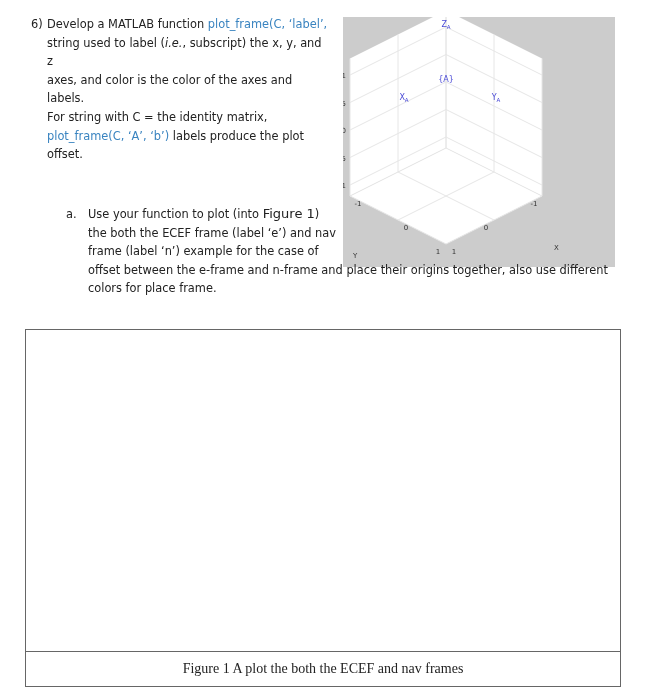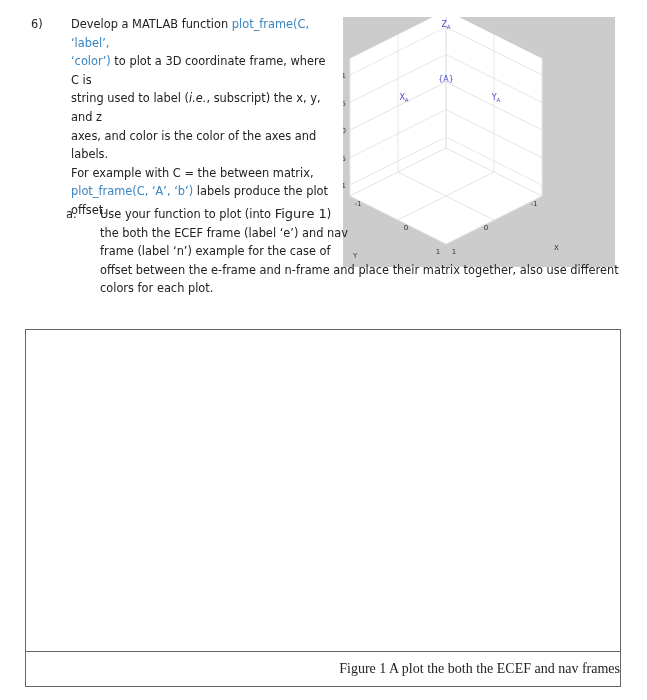--- a/index.html
+++ b/index.html
@@ -1,44 +1,43 @@
 <!DOCTYPE html>
 <html><head>
 <meta charset="utf-8">
 <style>
   html, body { margin:0; padding:0; background:#ffffff; }
   body { width:647px; height:700px; position:relative; overflow:hidden;
          font-family:"DejaVu Sans", sans-serif; color:#222; }
   .q-text { position:absolute; left:31px; top:15px; width:300px; font-size:11.4px; line-height:18.6px; }
   .q-num { position:absolute; left:0; top:0; }
-  .q-body { margin-left:40px; }
+  .q-body { margin-left:16px; }
   .code { color:#3a84c0; }
   .it { font-style:italic; }
   .part-a { position:absolute; left:66px; top:205px; width:560px; font-size:11.4px; line-height:18.6px; }
   .part-a .lbl { position:absolute; left:0; top:0; }
-  .part-a .body { margin-left:34px; }
+  .part-a .body { margin-left:22px; }
   .part-a .line { display:block; white-space:nowrap; }
   .fig { font-size:13px; }
   .plot { position:absolute; left:343px; top:17px; width:272px; height:250px; background:#cccccc; }
   .plot svg { position:absolute; left:0; top:0; }
   .answer-box { position:absolute; left:25px; top:329px; width:596px; height:358px; border:1.5px solid #666; box-sizing:border-box; }
-  .caption-row { position:absolute; left:0; right:0; bottom:0; height:34px; border-top:1.5px solid #666; display:flex; align-items:center; justify-content:flex-end;
+  .caption-row { position:absolute; left:0; right:0; bottom:0; height:34px; border-top:1.5px solid #666; display:flex; align-items:center; justify-content:center;
                  font-family:"Liberation Serif", serif; font-size:14px; color:#222; }
 </style>
 </head>
 <body>
 
 <div class="q-text">
   <span class="q-num">6)</span>
   <div class="q-body">
     <div><span>Develop a MATLAB function </span><span class="code">plot_frame(C, ‘label’,</span></div>
-    <div><span class="code">‘color’)</span><span> to plot a 3D coordinate frame, where C is</span></div>
     <div><span>string used to label (</span><span class="it">i.e.</span><span>, subscript) the x, y, and z</span></div>
     <div><span>axes, and color is the color of the axes and labels.</span></div>
-    <div><span>For example with C = the between matrix,</span></div>
+    <div><span>For string with C = the identity matrix,</span></div>
     <div><span class="code">plot_frame(C, ‘A’, ‘b’)</span><span> labels produce the plot</span></div>
     <div><span>offset.</span></div>
   </div>
 </div>
 
 <div class="plot">
   <svg id="plot-svg" width="272" height="250" viewBox="0 0 272 250">
       <polygon points="103,-6.5 199,41.5 199,179 103,131" fill="#ffffff" stroke="none"></polygon>
       <polygon points="103,-6.5 7,41.5 7,179 103,131" fill="#ffffff" stroke="none"></polygon>
       <polygon points="103,131 199,179 103,227 7,179" fill="#ffffff" stroke="none"></polygon>
@@ -84,22 +83,22 @@
       <text x="153" y="83" text-anchor="middle" font-size="8" fill="#4b4bd6" font-family="DejaVu Sans, sans-serif">Y<tspan font-size="5.5" dy="2">A</tspan></text>
     </svg>
 </div>
 
 <div class="part-a">
   <span class="lbl">a.</span>
   <div class="body">
     <span class="line"><span>Use your function to plot (into </span><span class="fig">Figure 1</span><span>)</span></span>
     <span class="line">the both the ECEF frame (label ‘e’) and nav</span>
     <span class="line">frame (label ‘n’) example for the case of</span>
-    <span class="line">offset between the e-frame and n-frame and place their matrix together, also use different</span>
-    <span class="line">colors for each plot.</span>
+    <span class="line">offset between the e-frame and n-frame and place their origins together, also use different</span>
+    <span class="line">colors for place frame.</span>
   </div>
 </div>
 
 <div class="answer-box">
   <div class="caption-row">
     <span>Figure 1 A plot the both the ECEF and nav frames</span>
   </div>
 </div>
 
 </body></html>

